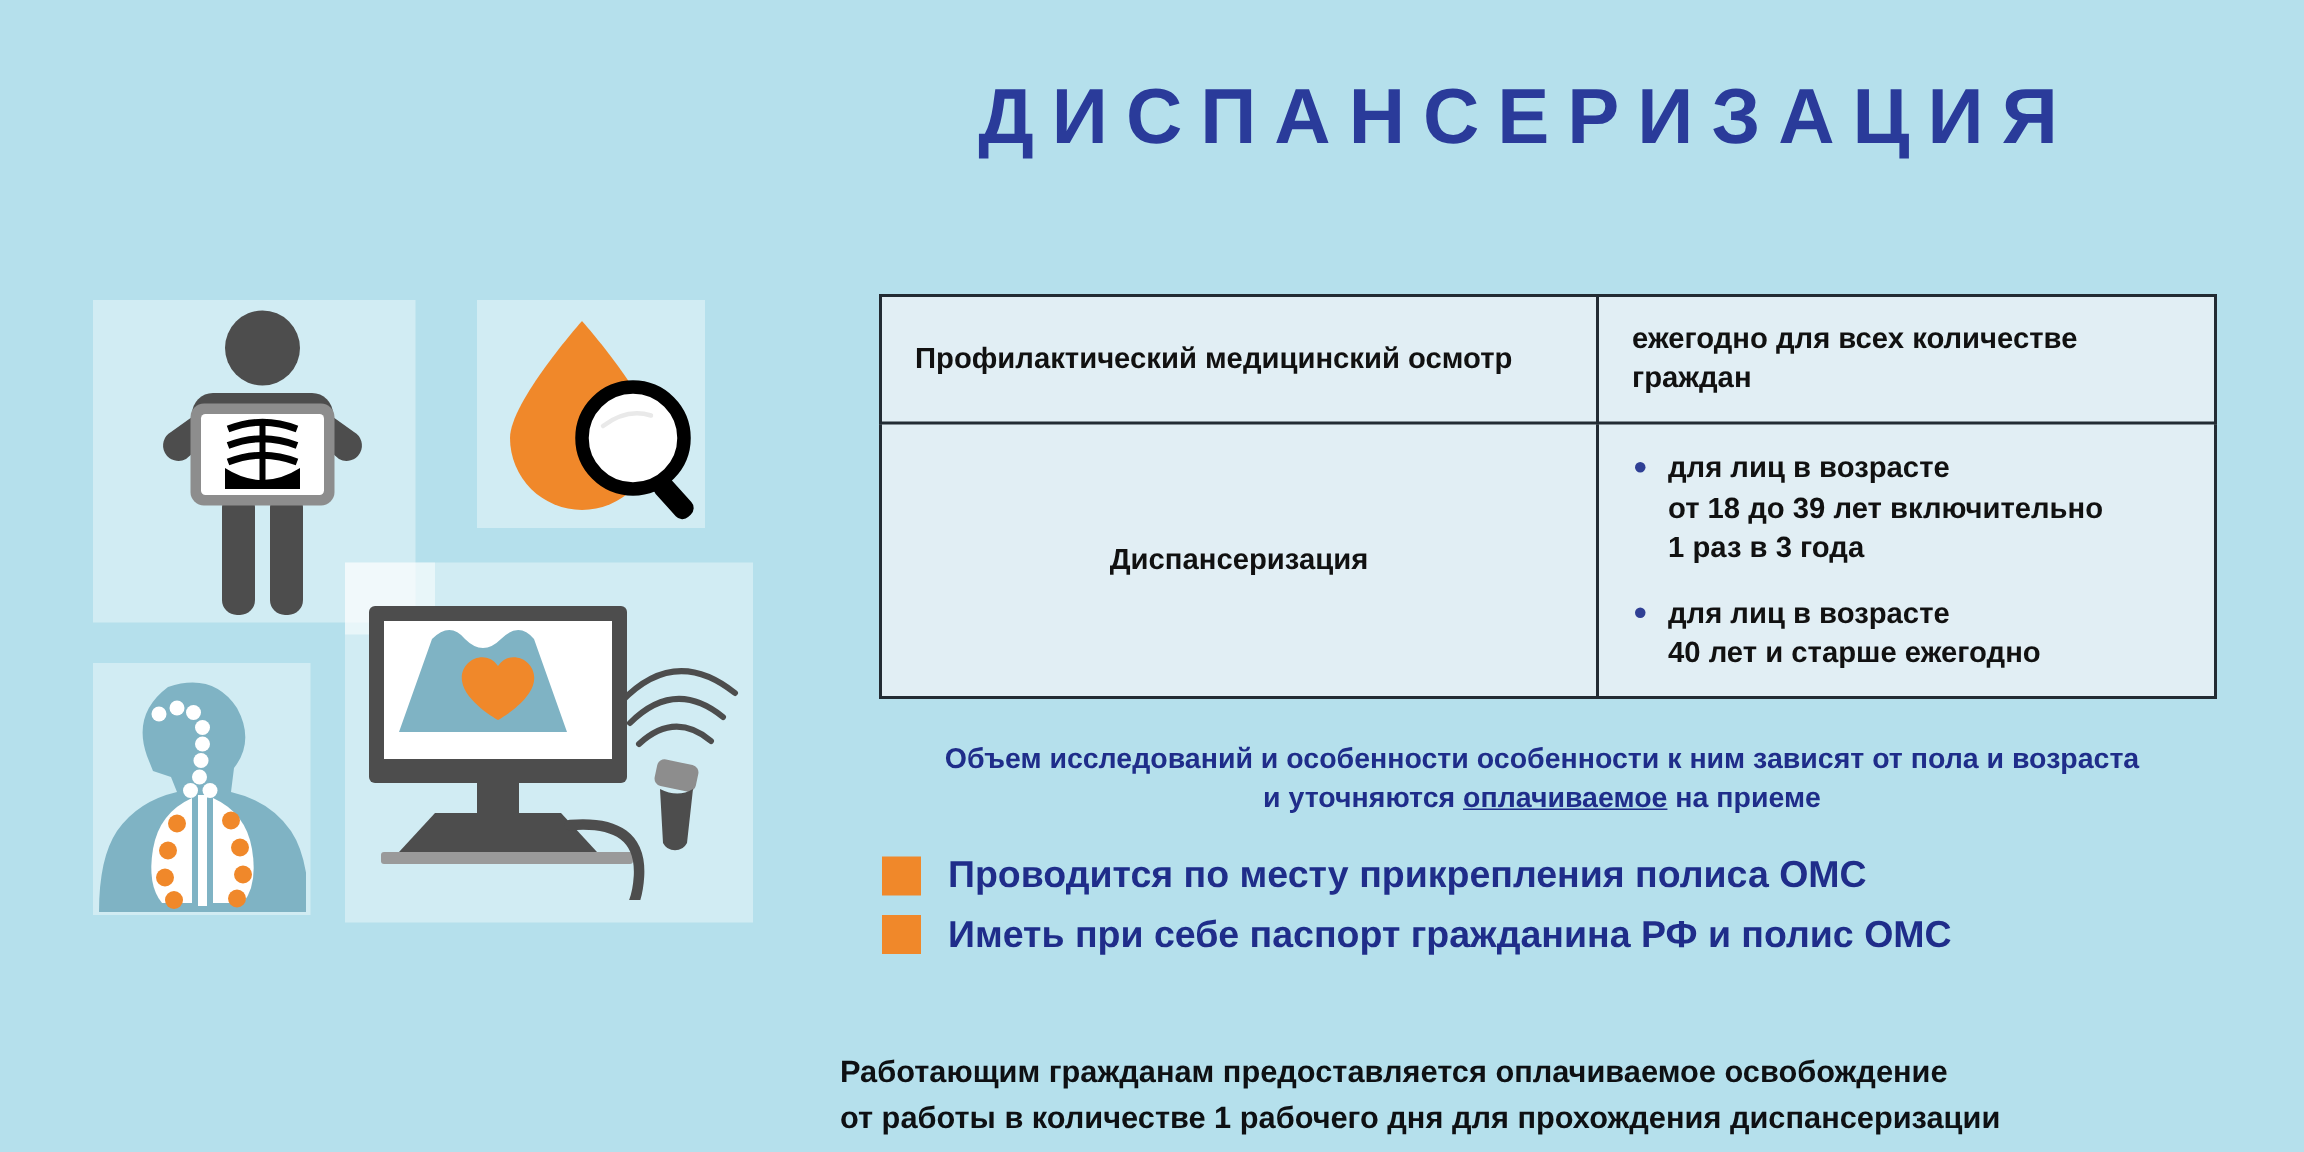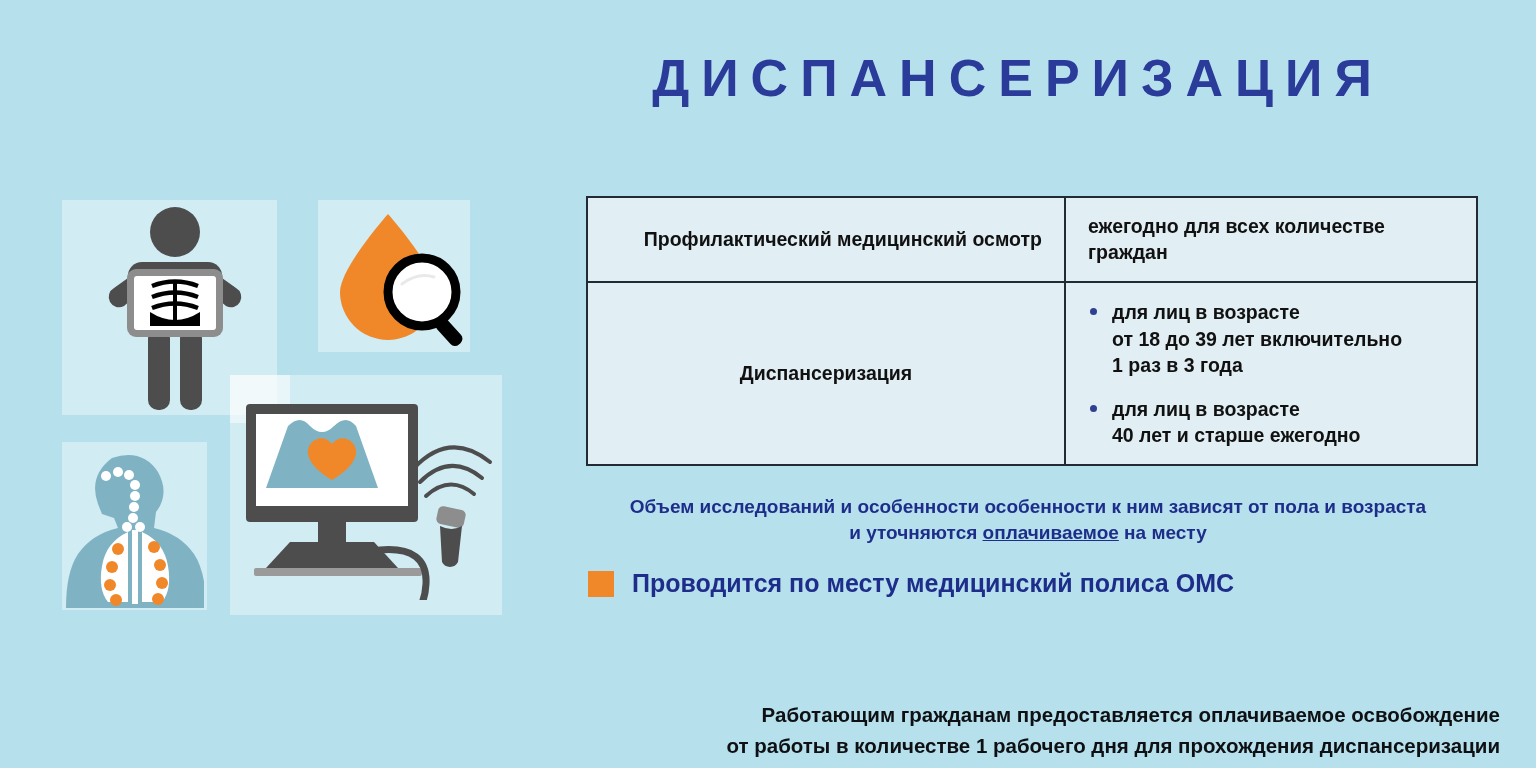--- a/index.html
+++ b/index.html
@@ -53,21 +53,21 @@
     border:2px solid #222b33;
     background:#e1eef4;
     padding:16px 22px;
     vertical-align:middle;
     color:#111;
     font-size:19.5px;font-weight:bold;
     line-height:1.32;
   }
   td.c-left{width:432px;text-align:center;}
   td.c-right{text-align:left;}
-  td.r1left{text-align:right;}
+  td.r1left{text-align:left;}
   .bl-list{margin:0;padding:0;list-style:none;}
   .bl-list li{
     position:relative;padding-left:24px;margin:0 0 18px 0;
     line-height:1.34;
   }
   .bl-list li:last-child{margin-bottom:0;}
   .bl-list li::before{
     content:"";position:absolute;left:2px;top:9px;
     width:7px;height:7px;border-radius:50%;background:#2f3f94;
   }
@@ -79,21 +79,21 @@
   }
   .note u{text-decoration:underline;}
 
   .bullets{position:absolute;left:28px;top:546px;width:900px;}
   .brow{display:flex;align-items:center;margin-bottom:12px;}
   .bsq{width:26px;height:26px;background:#f0882a;flex:0 0 26px;margin-right:18px;}
   .btxt{color:#1f2d8a;font-size:25px;font-weight:bold;line-height:1.1;white-space:nowrap;}
 
   .footer{
     position:absolute;left:0;top:676px;width:940px;
-    text-align:right;color:#0e1013;
+    text-align:left;color:#0e1013;
     font-size:20.5px;font-weight:bold;line-height:1.5;
   }
 </style>
 </head>
 <body>
 
 <div id="page">
 
   <div class="art">
     <div class="panel p1"></div>
@@ -193,27 +193,31 @@
               <li>для лиц в возрасте<br>от 18 до 39 лет включительно<br>1 раз в 3 года</li>
               <li>для лиц в возрасте<br>40 лет и старше ежегодно</li>
             </ul>
           </td>
         </tr>
       </tbody>
     </table>
 
     <div class="note">
       <span>Объем исследований и особенности особенности к ним зависят от пола и возраста</span><br>
-      <span>и уточняются </span><u>оплачиваемое</u><span> на месту</span>
+      <span>и уточняются </span><u>оплачиваемое</u><span> на приеме</span>
     </div>
 
     <div class="bullets">
       <div class="brow">
         <div class="bsq"></div>
-        <div class="btxt">Проводится по месту медицинский полиса ОМС</div>
+        <div class="btxt">Проводится по месту прикрепления полиса ОМС</div>
+      </div>
+      <div class="brow">
+        <div class="bsq"></div>
+        <div class="btxt">Иметь при себе паспорт гражданина РФ и полис ОМС</div>
       </div>
     </div>
 
     <div class="footer">
       <span>Работающим гражданам предоставляется оплачиваемое освобождение</span><br>
       <span>от работы в количестве 1 рабочего дня для прохождения диспансеризации</span>
     </div>
 
   </div>
 </div>

